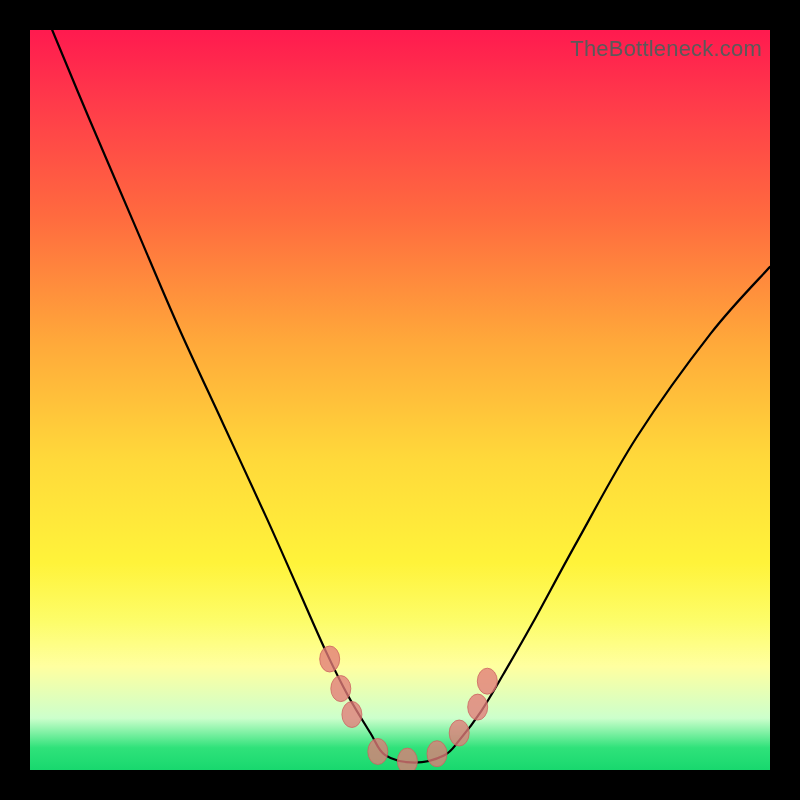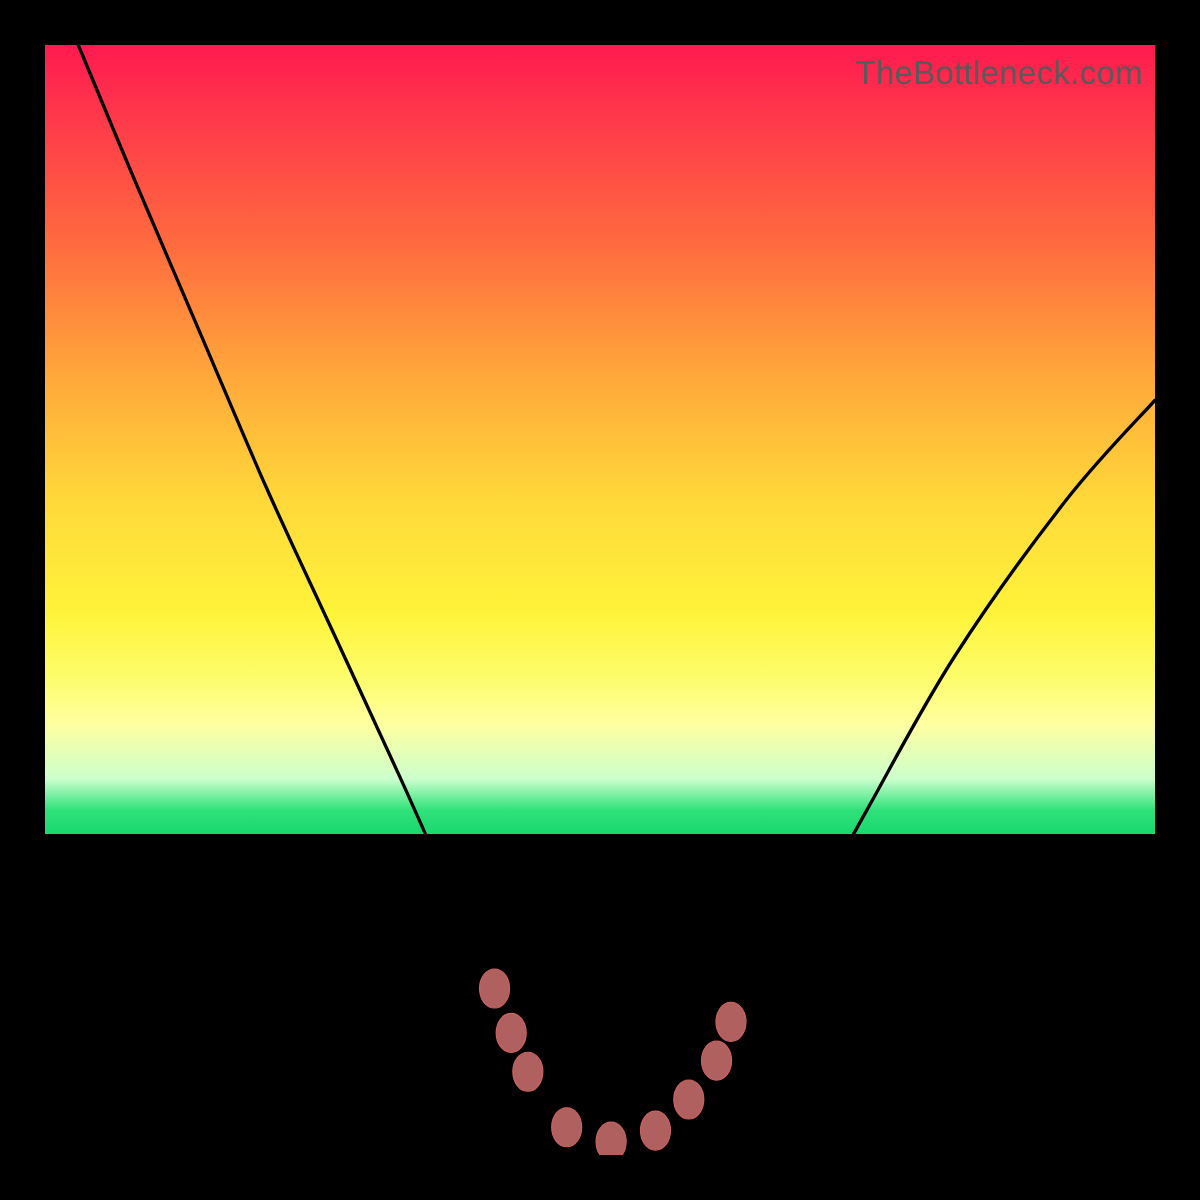--- a/index.html
+++ b/index.html
@@ -15,21 +15,21 @@
     position: relative;
     width: 800px;
     height: 800px;
     background: #000;
   }
   .plot-area {
     position: absolute;
     left: 30px;
     top: 30px;
     width: 740px;
-    height: 526px;
+    height: 740px;
     background: linear-gradient(to bottom,
       #ff1a4f 0%,
       #ff3b4a 10%,
       #ff6a3f 25%,
       #ffa83a 42%,
       #ffd93a 58%,
       #fff33a 72%,
       #fdfd6a 80%,
       #ffffa0 86%,
       #ccffcc 93%,

